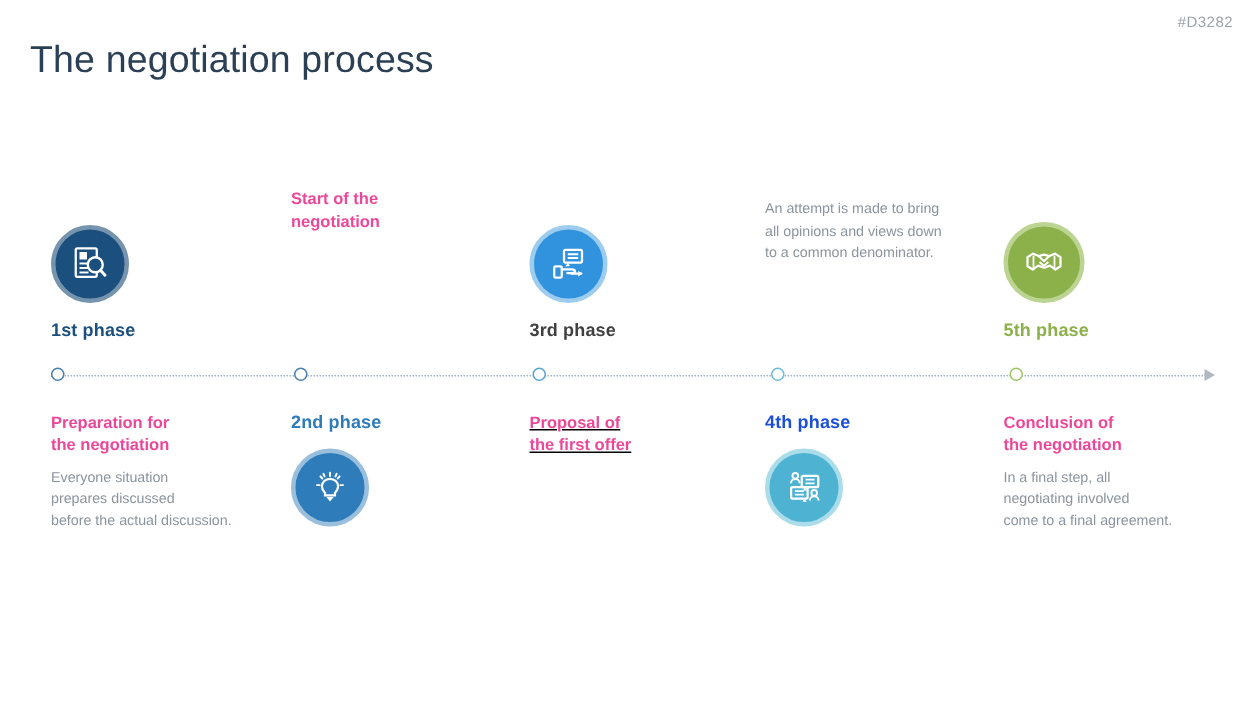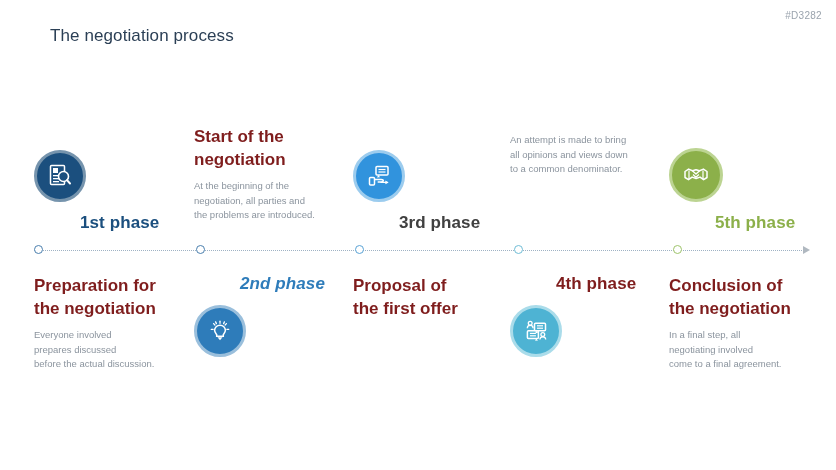--- a/index.html
+++ b/index.html
@@ -27,23 +27,23 @@
     top: 10px;
     right: 14px;
     font-size: 10px;
     color: #9aa3ad;
     letter-spacing: 0.3px;
     font-family: "Liberation Sans", sans-serif;
   }
 
   .slide-title {
     position: absolute;
-    left: 50px;
+    left: 20px;
     top: 26px;
-    font-size: 17px;
+    font-size: 25px;
     color: #2b3f55;
     font-weight: 400;
     letter-spacing: 0.1px;
     white-space: nowrap;
   }
 
   
   .axis {
     position: absolute;
     left: 34px;
@@ -90,31 +90,30 @@
     height: 52px;
     border-radius: 50%;
     display: flex;
     align-items: center;
     justify-content: center;
     box-sizing: border-box;
   }
   .icon-wrap svg { display: block; }
 
   .phase-label {
-    font-size: 17px;
+    font-size: 12px;
     font-weight: bold;
     letter-spacing: 0.1px;
     white-space: nowrap;
-    margin-left: 46px;
   }
 
   .block-head {
-    font-size: 17px;
+    font-size: 11px;
     font-weight: bold;
-    color: #7f1d1d;
+    color: #ec4899;
     line-height: 1.35;
   }
   .block-body {
     font-size: 9.5px;
     color: #8b949e;
     line-height: 1.55;
     margin-top: 7px;
   }
 </style>
 </head>
@@ -150,40 +149,35 @@
     </div>
     <div class="phase-label" style="color:#1b4f7e; margin-top:11px;">1st phase</div>
   </div>
 
   <div class="phase" style="left:34px; top:275px;">
     <div class="block-head">
       <span>Preparation for</span><br>
       <span>the negotiation</span>
     </div>
     <div class="block-body">
-      <span>Everyone involved</span><br>
+      <span>Everyone situation</span><br>
       <span>prepares discussed</span><br>
       <span>before the actual discussion.</span>
     </div>
   </div>
 
   <div class="phase" style="left:194px; top:126px;">
     <div class="block-head">
       <span>Start of the</span><br>
       <span>negotiation</span>
     </div>
-    <div class="block-body">
-      <span>At the beginning of the</span><br>
-      <span>negotiation, all parties and</span><br>
-      <span>the problems are introduced.</span>
-    </div>
   </div>
 
   <div class="phase" style="left:194px; top:274px;">
-    <div class="phase-label" style="color:#2e7cba;font-style:italic;">2nd phase</div>
+    <div class="phase-label" style="color:#2e7cba;">2nd phase</div>
     <div class="icon-wrap" style="background:#2e7cba; border:3px solid #9abfdc; margin-top:11px;">
       <svg width="26" height="26" viewBox="0 0 26 26" aria-hidden="true">
         <path d="M13 7.2c-3.1 0-5.4 2.3-5.4 5.1 0 2 1.3 3.3 2.1 4.3v1.6h6.6v-1.6c0.8-1 2.1-2.3 2.1-4.3 0-2.8-2.3-5.1-5.4-5.1z" fill="none" stroke="#ffffff" stroke-width="1.5"></path>
         <path d="M10.5 19.3h5l-2.5 3z" fill="#ffffff"></path>
         <g stroke="#ffffff" stroke-width="1.3" stroke-linecap="round">
           <line x1="13" y1="3.2" x2="13" y2="5.3"></line>
           <line x1="6.6" y1="5.6" x2="7.9" y2="7"></line>
           <line x1="19.4" y1="5.6" x2="18.1" y2="7"></line>
           <line x1="4.3" y1="11.4" x2="6.1" y2="11.4"></line>
           <line x1="21.7" y1="11.4" x2="19.9" y2="11.4"></line>
@@ -203,37 +197,37 @@
         <path d="M12.5 12l-1.6 2.6 3.1-0.3z" fill="#ffffff"></path>
         <rect x="3.5" y="14.5" width="5" height="7.5" rx="1" fill="none" stroke="#ffffff" stroke-width="1.5"></rect>
         <path d="M8.6 16.5h6.6c1.3 0 2.1 0.6 2.1 1.3 0 0.7-0.8 1.2-2 1.2h-3.1" fill="none" stroke="#ffffff" stroke-width="1.5" stroke-linecap="round"></path>
         <path d="M15 19.4h6.4" fill="none" stroke="#ffffff" stroke-width="1.4" stroke-linecap="round"></path>
         <path d="M19.4 17.6l3.2 1.8-3.2 1.9z" fill="#ffffff"></path>
       </svg>
     </div>
     <div class="phase-label" style="color:#404040; margin-top:11px;">3rd phase</div>
   </div>
 
-  <div class="phase" style="left:353px; top:275px;">
+  <div class="phase" style="left:353px; top:275px;text-decoration:underline;">
     <div class="block-head">
       <span>Proposal of</span><br>
       <span>the first offer</span>
     </div>
   </div>
 
   <div class="phase" style="left:510px; top:126px;">
     <div class="block-body">
       <span>An attempt is made to bring</span><br>
       <span>all opinions and views down</span><br>
       <span>to a common denominator.</span>
     </div>
   </div>
 
   <div class="phase" style="left:510px; top:274px;">
-    <div class="phase-label" style="color:#7f1d1d;">4th phase</div>
+    <div class="phase-label" style="color:#1d4ed8;">4th phase</div>
     <div class="icon-wrap" style="background:#4eb3d3; border:3px solid #aadcea; margin-top:11px;">
       <svg width="27" height="27" viewBox="0 0 27 27" aria-hidden="true">
         <circle cx="7.2" cy="5.2" r="1.9" fill="none" stroke="#ffffff" stroke-width="1.3"></circle>
         <path d="M4.3 10.2c0-1.7 1.3-2.8 2.9-2.8s2.9 1.1 2.9 2.8" fill="none" stroke="#ffffff" stroke-width="1.3"></path>
         <rect x="11.5" y="5.2" width="11" height="7.6" rx="1" fill="none" stroke="#ffffff" stroke-width="1.5"></rect>
         <line x1="14" y1="7.8" x2="20" y2="7.8" stroke="#ffffff" stroke-width="1.2"></line>
         <line x1="14" y1="10.2" x2="20" y2="10.2" stroke="#ffffff" stroke-width="1.2"></line>
         <path d="M13.6 12.8l-1.5 2.5 3-0.4z" fill="#ffffff"></path>
         <rect x="4.4" y="12.8" width="11" height="7.6" rx="1" fill="none" stroke="#ffffff" stroke-width="1.5"></rect>
         <line x1="6.9" y1="15.4" x2="12.9" y2="15.4" stroke="#ffffff" stroke-width="1.2"></line>

